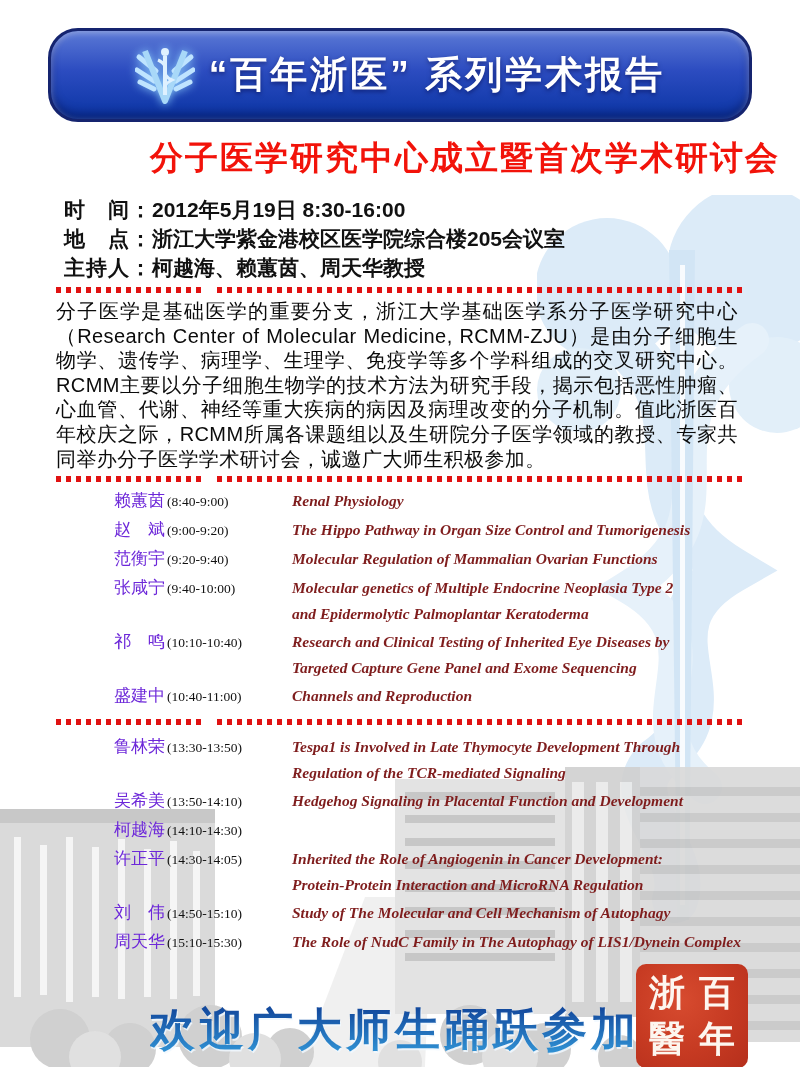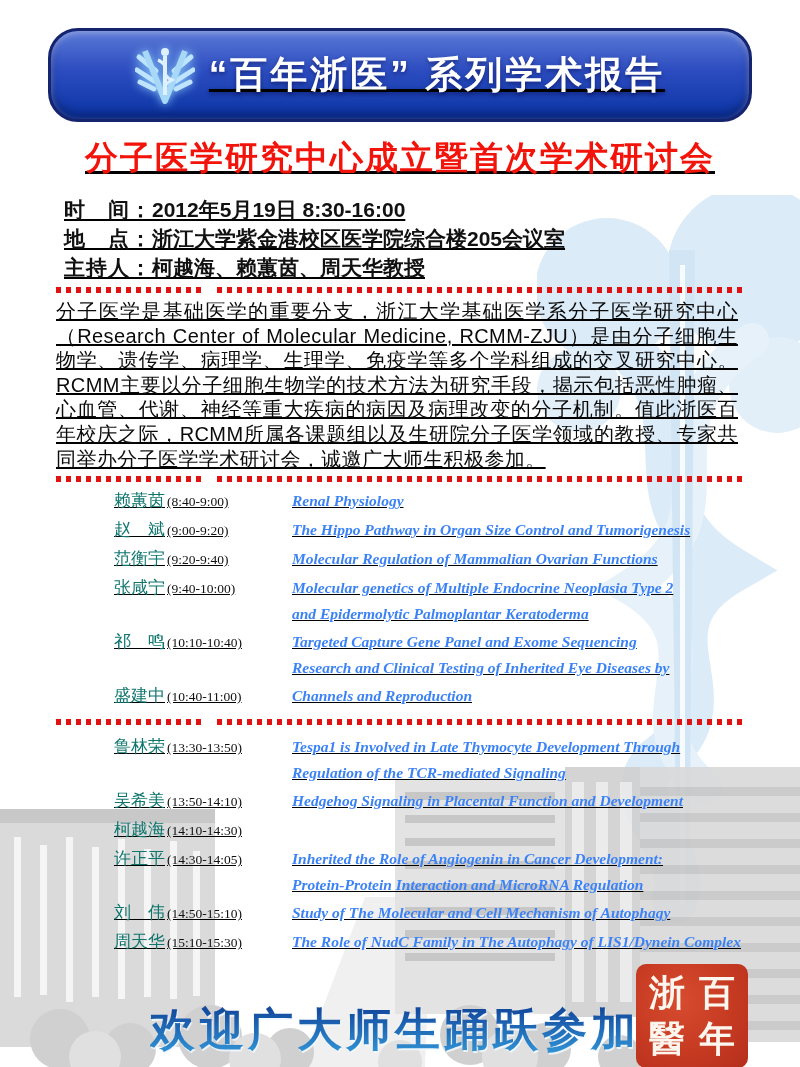--- a/index.html
+++ b/index.html
@@ -1,21 +1,21 @@
 <!DOCTYPE html>
 <html><head>
 <meta charset="utf-8">
 <style>
   html,body{margin:0;padding:0;}
   body{
     width:800px;height:1067px;overflow:hidden;position:relative;
     background:#ffffff;
     font-family:"Liberation Sans","DejaVu Sans",sans-serif;
   }
-  .page{position:relative;width:800px;height:1067px;overflow:hidden;text-decoration:underline;}
+  .page{position:relative;width:800px;height:1067px;overflow:hidden;}
 
   
   .watermark{position:absolute;top:195px;right:-12px;width:275px;height:745px;z-index:0;pointer-events:none;}
   .photo-strip{position:absolute;left:0;bottom:0;width:800px;height:300px;z-index:0;pointer-events:none;opacity:.9;}
   .content{position:relative;z-index:2;}
 
   
   .banner{
     margin:28px 48px 0 48px;height:88px;border-radius:30px;
     background:linear-gradient(180deg,#5b79d6 0%,#2c4cc0 45%,#0a34a4 100%);
@@ -24,21 +24,21 @@
     display:flex;align-items:center;justify-content:center;gap:14px;
   }
   .banner-logo{width:60px;height:64px;flex:0 0 auto;filter:drop-shadow(0 0 5px rgba(150,215,255,.95));}
   .banner-title{
     color:#ffffff;font-size:37px;font-weight:bold;letter-spacing:3px;
     text-shadow:0 2px 4px rgba(0,0,60,.5);white-space:nowrap;
   }
 
   
   .main-title{
-    margin:14px 20px 14px 20px;text-align:center;
+    margin:14px 20px 14px 20px;text-align:right;
     color:#f2130a;font-size:33px;font-weight:bold;letter-spacing:2px;white-space:nowrap;
   }
 
   
   .info{margin:10px 0 0 64px;font-size:21px;font-weight:bold;color:#111;}
   .info-line{line-height:29px;}
   .info-label{letter-spacing:1px;}
 
   
   .divider{display:flex;height:6px;margin:5px 56px 5px 56px;}
@@ -51,26 +51,26 @@
   
   .intro{
     margin:6px 62px 0 56px;font-size:20px;line-height:24.6px;color:#0b0b0b;
     font-weight:500;text-align:justify;letter-spacing:.4px;
   }
 
   
   .schedule{margin:6px 46px 0 114px;}
   .srow{display:flex;align-items:flex-start;margin-bottom:2px;}
   .cell-name{width:178px;flex:0 0 auto;line-height:26px;white-space:nowrap;}
-  .speaker{font-size:17px;color:#0f766e;font-weight:500;}
+  .speaker{font-size:17px;color:#6d28d9;font-weight:500;}
   .time{font-size:13.5px;color:#111;font-family:"Liberation Serif","DejaVu Serif",serif;padding-left:2px;}
   .cell-title{flex:1;line-height:26px;}
   .tline{
     font-family:"Liberation Serif","DejaVu Serif",serif;
-    font-style:italic;font-weight:bold;font-size:15.5px;color:#3b82f6;white-space:nowrap;
+    font-style:italic;font-weight:bold;font-size:15.5px;color:#7f1d1d;white-space:nowrap;
   }
   .tline.cont{text-align:left;white-space:nowrap;}
 
   
   .footer{position:relative;height:150px;margin-top:26px;}
   .welcome{
     position:absolute;left:150px;top:18px;
     font-size:45px;font-weight:bold;letter-spacing:4px;white-space:nowrap;
     color:#1d63b4;
     filter:drop-shadow(1px 2px 0 rgba(240,248,255,.85));
@@ -252,22 +252,22 @@
     <div class="cell-title">
       <div class="tline">Molecular genetics of Multiple Endocrine Neoplasia Type 2</div>
       <div class="tline cont">and Epidermolytic Palmoplantar Keratoderma</div>
     </div>
   </div>
         <div class="srow">
     <div class="cell-name">
       <span class="speaker">祁　鸣</span><span class="time">(10:10-10:40)</span>
     </div>
     <div class="cell-title">
+      <div class="tline">Research and Clinical Testing of Inherited Eye Diseases by</div>
       <div class="tline cont">Targeted Capture Gene Panel and Exome Sequencing</div>
-      <div class="tline">Research and Clinical Testing of Inherited Eye Diseases by</div>
     </div>
   </div>
         <div class="srow">
     <div class="cell-name">
       <span class="speaker">盛建中</span><span class="time">(10:40-11:00)</span>
     </div>
     <div class="cell-title">
       <div class="tline">Channels and Reproduction</div>
 
     </div>

